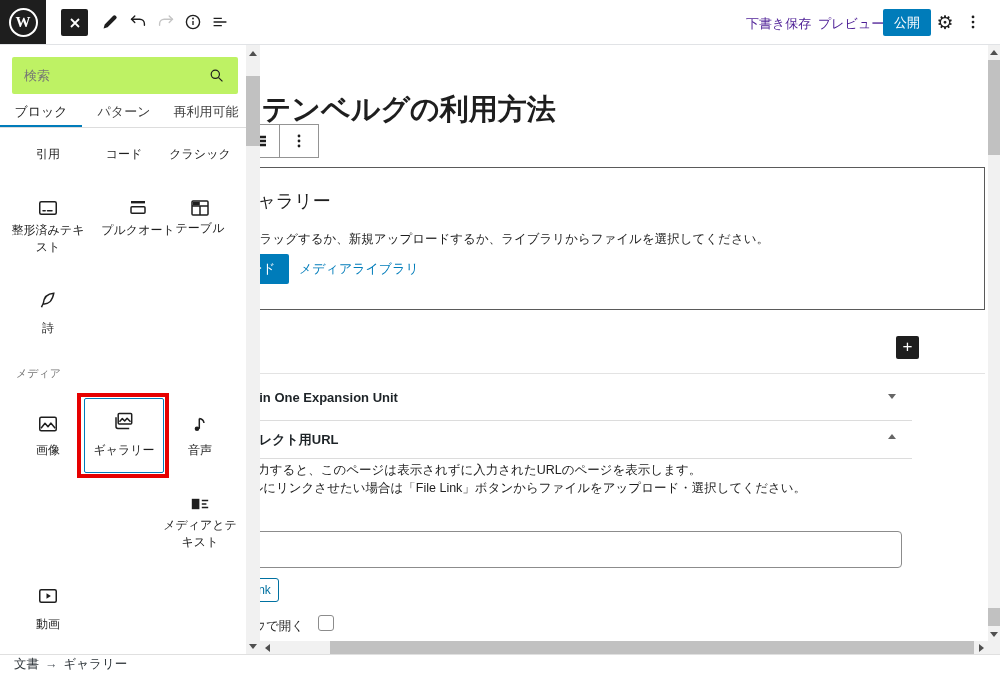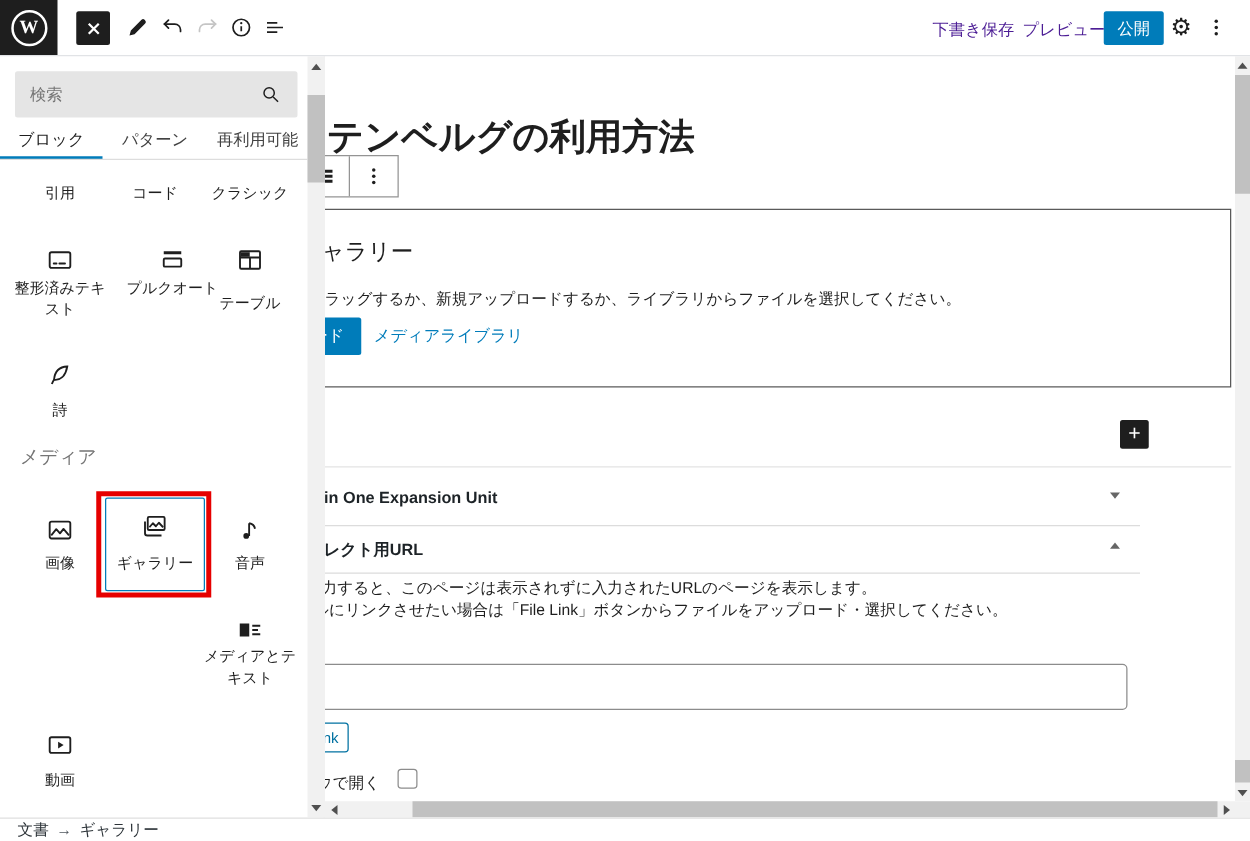--- a/index.html
+++ b/index.html
@@ -14,30 +14,30 @@
   .logo{position:absolute;left:0;top:0;width:46px;height:44px;background:#1e1e1e;display:flex;align-items:center;justify-content:center;cursor:pointer}
   .logo-circle{width:29px;height:29px;border:2px solid #fff;border-radius:50%;display:flex;align-items:center;justify-content:center;color:#fff;font-family:"Liberation Serif","DejaVu Serif",serif;font-weight:bold;font-size:15px}
   .close-btn{position:absolute;left:61px;top:9px;width:27px;height:27px;background:#1e1e1e;border-radius:2px;display:flex;align-items:center;justify-content:center}
   .hbtn{position:absolute;width:24px;height:24px;top:10px;display:flex;align-items:center;justify-content:center}
   .hdr-link{position:absolute;top:15px;font-size:13px;color:#4c1d95;cursor:pointer}
   .publish{position:absolute;left:883px;top:9px;height:27px;padding:0 11px;background:#007cba;color:#fff;font-size:13px;border-radius:2px;display:flex;align-items:center;border:none}
   .gear{font-size:19px;line-height:1;color:#1e1e1e}
 
   
   .sidebar{position:absolute;left:0;top:45px;width:260px;height:609px;background:#fff;border-right:1px solid #e0e0e0;z-index:10}
-  .search-box{position:absolute;left:12px;top:12px;width:226px;height:37px;background:#e5e5e5;border-radius:2px;display:flex;align-items:center;padding:0 12px}
+  .search-box{position:absolute;left:12px;top:12px;width:226px;height:37px;background:#bef264;border-radius:2px;display:flex;align-items:center;padding:0 12px}
   .search-ph{flex:1;font-size:13px;color:#757575}
   .tab{position:absolute;top:58px;font-size:13px;color:#424242;text-align:center;cursor:pointer}
   .tab.active{color:#1e1e1e;font-weight:normal}
   .tab-underline{position:absolute;left:0;top:80px;width:82px;height:3px;background:#007cba}
   .tab-border{position:absolute;left:0;top:82px;width:246px;height:1px;background:#ddd}
   .blk-item{position:absolute;width:76px;text-align:center;cursor:pointer}
   .blk-item svg{margin:0 auto}
   .blk-label{font-size:12px;color:#1e1e1e;line-height:17px}
-  .section-label{position:absolute;left:16px;top:311px;font-size:15px;color:#757575}
+  .section-label{position:absolute;left:16px;top:321px;font-size:11px;color:#757575}
   .gallery-tile{position:absolute;left:84px;top:353px;width:80px;height:75px;border:1.5px solid #007cba;border-radius:2px;background:#fff;text-align:center;cursor:pointer}
   .gallery-tile svg{margin:10px auto 0}
   .annotation-box{position:absolute;left:77px;top:348px;width:92px;height:85px;border:4px solid #e60000;z-index:5;pointer-events:none}
 
   
   .sb-track{position:absolute;background:#f1f1f1}
   .sb-thumb{position:absolute;background:#c1c1c1}
   .tri-up{width:0;height:0;border-left:4px solid transparent;border-right:4px solid transparent;border-bottom:5px solid #505050}
   .tri-down{width:0;height:0;border-left:4px solid transparent;border-right:4px solid transparent;border-top:5px solid #505050}
   .tri-left{width:0;height:0;border-top:4px solid transparent;border-bottom:4px solid transparent;border-right:5px solid #505050}
@@ -201,21 +201,21 @@
       <div class="blk-label" style="margin-top:2px">プルクオート</div>
     </div>
     <div class="blk-item" style="left:162px;top:151px">
       <span>
         <svg width="24" height="24" viewBox="0 0 24 24" class="ic">
             <rect x="4" y="5" width="16" height="14" rx="1"></rect>
             <path d="M4 10h16M12 10v9"></path>
             <rect x="4.8" y="5.8" width="7" height="3.6" fill="#1e1e1e" stroke="none"></rect>
           </svg>
       </span>
-      <div class="blk-label" style="margin-top:14px">テーブル</div>
+      <div class="blk-label" style="margin-top:0">テーブル</div>
     </div>
 
     <div class="blk-item" style="left:10px;top:243px">
       <span>
         <svg width="24" height="24" viewBox="0 0 24 24" class="ic">
             <path d="M17.8 5.2c-6.5.3-10 4.2-10.6 10.6 4.8.6 9.2-2.6 10.6-10.6z"></path>
             <path d="M7.2 15.8c-.8 1.2-1.3 2.2-1.7 3.4"></path>
           </svg>
       </span>
       <div class="blk-label" style="margin-top:8px">詩</div>

